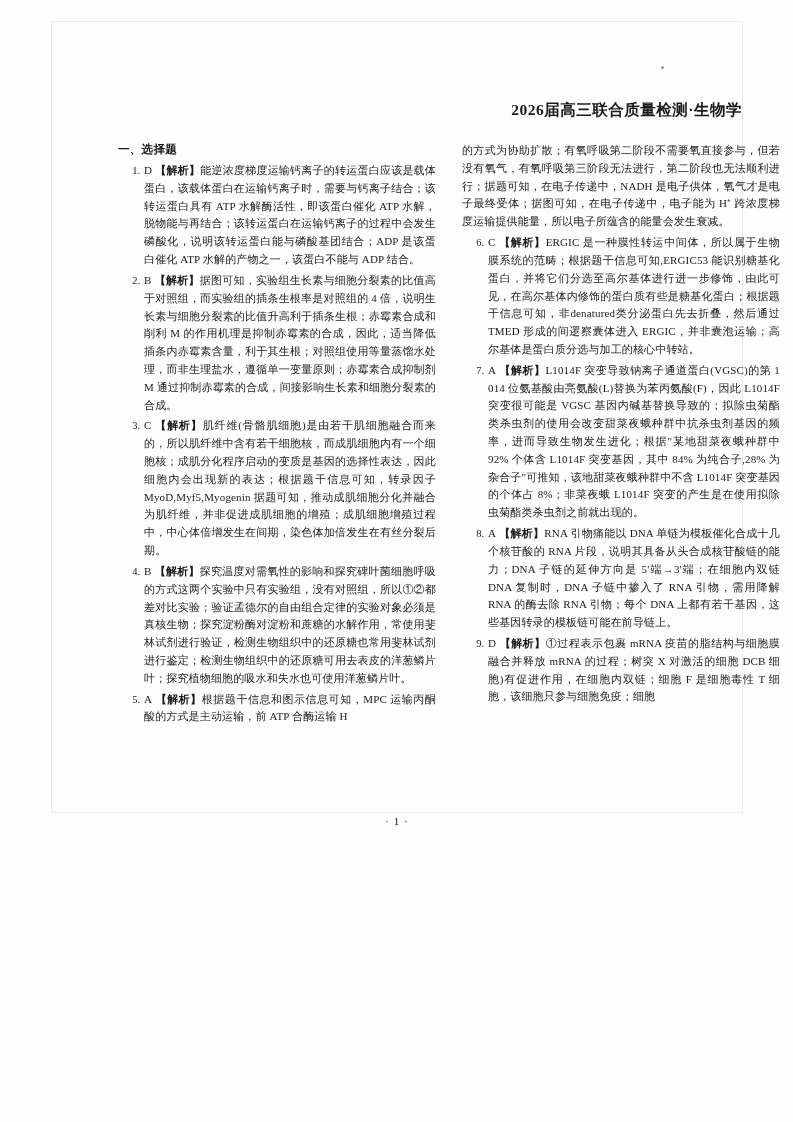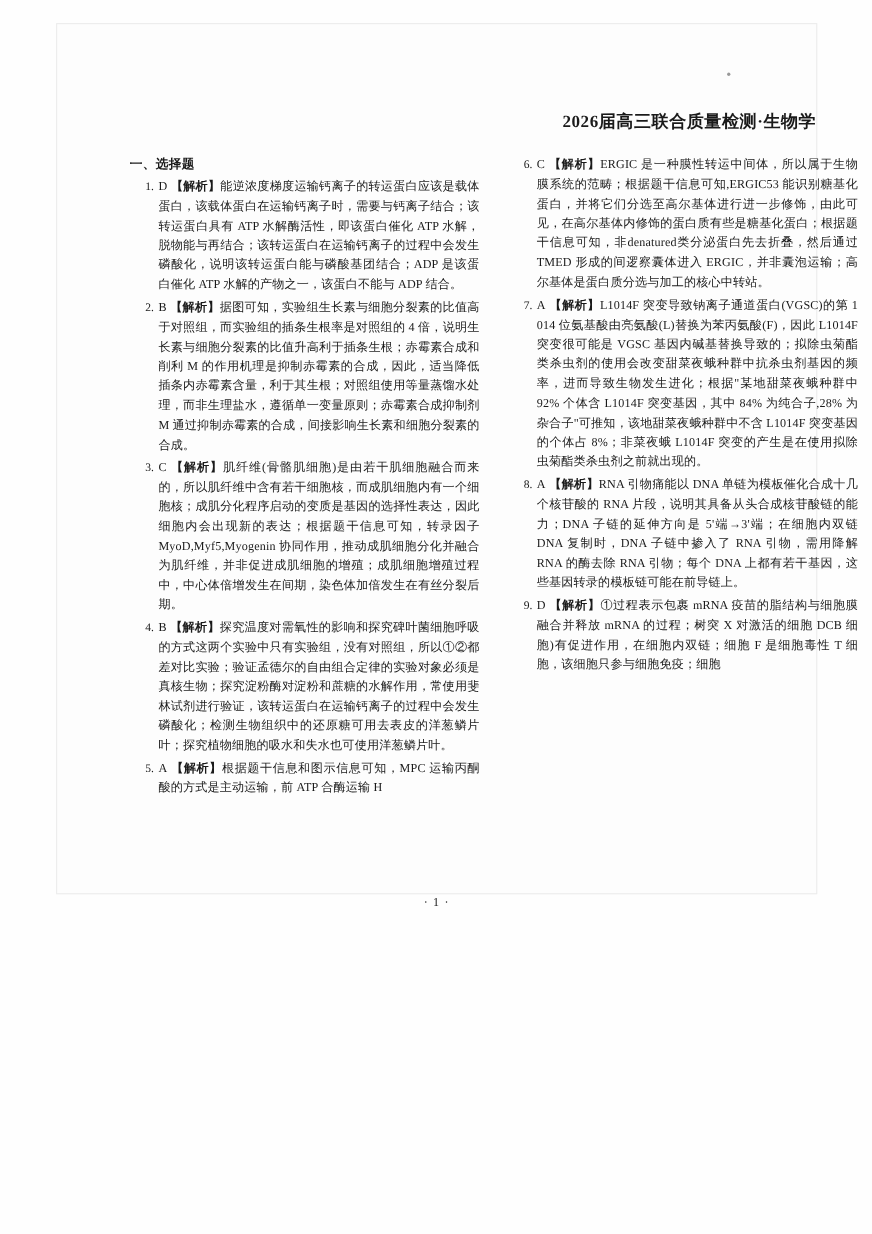--- a/index.html
+++ b/index.html
@@ -136,35 +136,36 @@
           <div class="qbody"><span class="ans-letter">D</span> <span class="tag">【解析】</span><span>能逆浓度梯度运输钙离子的转运蛋白应该是载体蛋白，该载体蛋白在运输钙离子时，需要与钙离子结合；该转运蛋白具有 ATP 水解酶活性，即该蛋白催化 ATP 水解，脱物能与再结合；该转运蛋白在运输钙离子的过程中会发生磷酸化，说明该转运蛋白能与磷酸基团结合；ADP 是该蛋白催化 ATP 水解的产物之一，该蛋白不能与 ADP 结合。</span></div>
         </div>
 
         <div class="qitem">
           <div class="qnum">2.</div>
           <div class="qbody"><span class="ans-letter">B</span> <span class="tag">【解析】</span><span>据图可知，实验组生长素与细胞分裂素的比值高于对照组，而实验组的插条生根率是对照组的 4 倍，说明生长素与细胞分裂素的比值升高利于插条生根；赤霉素合成和削利 M 的作用机理是抑制赤霉素的合成，因此，适当降低插条内赤霉素含量，利于其生根；对照组使用等量蒸馏水处理，而非生理盐水，遵循单一变量原则；赤霉素合成抑制剂 M 通过抑制赤霉素的合成，间接影响生长素和细胞分裂素的合成。</span></div>
         </div>
 
         <div class="qitem">
           <div class="qnum">3.</div>
-          <div class="qbody"><span class="ans-letter">C</span> <span class="tag">【解析】</span><span>肌纤维(骨骼肌细胞)是由若干肌细胞融合而来的，所以肌纤维中含有若干细胞核，而成肌细胞内有一个细胞核；成肌分化程序启动的变质是基因的选择性表达，因此细胞内会出现新的表达；根据题干信息可知，转录因子 MyoD,Myf5,Myogenin 协同作用，推动成肌细胞分化并融合为肌纤维，并非促进成肌细胞的增殖；成肌细胞增殖过程中，中心体倍增发生在间期，染色体加倍发生在有丝分裂后期。</span></div>
+          <div class="qbody"><span class="ans-letter">C</span> <span class="tag">【解析】</span><span>肌纤维(骨骼肌细胞)是由若干肌细胞融合而来的，所以肌纤维中含有若干细胞核，而成肌细胞内有一个细胞核；成肌分化程序启动的变质是基因的选择性表达，因此细胞内会出现新的表达；根据题干信息可知，转录因子 MyoD,Myf5,Myogenin 据题可知，推动成肌细胞分化并融合为肌纤维，并非促进成肌细胞的增殖；成肌细胞增殖过程中，中心体倍增发生在间期，染色体加倍发生在有丝分裂后期。</span></div>
         </div>
 
         <div class="qitem">
           <div class="qnum">4.</div>
-          <div class="qbody"><span class="ans-letter">B</span> <span class="tag">【解析】</span><span>探究温度对需氧性的影响和探究碑叶菌细胞呼吸的方式这两个实验中只有实验组，没有对照组，所以①②都差对比实验；验证孟德尔的自由组合定律的实验对象必须是真核生物；探究淀粉酶对淀粉和蔗糖的水解作用，常使用斐林试剂进行验证，该转运蛋白在运输钙离子的过程中会发生磷酸化；检测生物组织中的还原糖可用去表皮的洋葱鳞片叶；探究植物细胞的吸水和失水也可使用洋葱鳞片叶。</span></div>
+          <div class="qbody"><span class="ans-letter">B</span> <span class="tag">【解析】</span><span>探究温度对需氧性的影响和探究碑叶菌细胞呼吸的方式这两个实验中只有实验组，没有对照组，所以①②都差对比实验；验证孟德尔的自由组合定律的实验对象必须是真核生物；探究淀粉酶对淀粉和蔗糖的水解作用，常使用斐林试剂进行验证，检测生物组织中的还原糖也常用斐林试剂进行鉴定；检测生物组织中的还原糖可用去表皮的洋葱鳞片叶；探究植物细胞的吸水和失水也可使用洋葱鳞片叶。</span></div>
         </div>
 
         <div class="qitem">
           <div class="qnum">5.</div>
           <div class="qbody"><span class="ans-letter">A</span> <span class="tag">【解析】</span><span>根据题干信息和图示信息可知，MPC 运输丙酮酸的方式是主动运输，前 ATP 合酶运输 H</span></div>
         </div>
       </div>
 
       <div class="col">
+        <p class="cont-para">的方式为协助扩散；有氧呼吸第二阶段不需要氧直接参与，但若没有氧气，有氧呼吸第三阶段无法进行，第二阶段也无法顺利进行；据题可知，在电子传递中，NADH 是电子供体，氧气才是电子最终受体；据图可知，在电子传递中，电子能为 H⁺ 跨浓度梯度运输提供能量，所以电子所蕴含的能量会发生衰减。</p>
 
         <div class="qitem">
           <div class="qnum">6.</div>
           <div class="qbody"><span class="ans-letter">C</span> <span class="tag">【解析】</span><span>ERGIC 是一种膜性转运中间体，所以属于生物膜系统的范畴；根据题干信息可知,ERGIC53 能识别糖基化蛋白，并将它们分选至高尔基体进行进一步修饰，由此可见，在高尔基体内修饰的蛋白质有些是糖基化蛋白；根据题干信息可知，非denatured类分泌蛋白先去折叠，然后通过 TMED 形成的间逻察囊体进入 ERGIC，并非囊泡运输；高尔基体是蛋白质分选与加工的核心中转站。</span></div>
         </div>
 
         <div class="qitem">
           <div class="qnum">7.</div>
           <div class="qbody"><span class="ans-letter">A</span> <span class="tag">【解析】</span><span>L1014F 突变导致钠离子通道蛋白(VGSC)的第 1 014 位氨基酸由亮氨酸(L)替换为苯丙氨酸(F)，因此 L1014F 突变很可能是 VGSC 基因内碱基替换导致的；拟除虫菊酯类杀虫剂的使用会改变甜菜夜蛾种群中抗杀虫剂基因的频率，进而导致生物发生进化；根据"某地甜菜夜蛾种群中 92% 个体含 L1014F 突变基因，其中 84% 为纯合子,28% 为杂合子"可推知，该地甜菜夜蛾种群中不含 L1014F 突变基因的个体占 8%；非菜夜蛾 L1014F 突变的产生是在使用拟除虫菊酯类杀虫剂之前就出现的。</span></div>
         </div>

